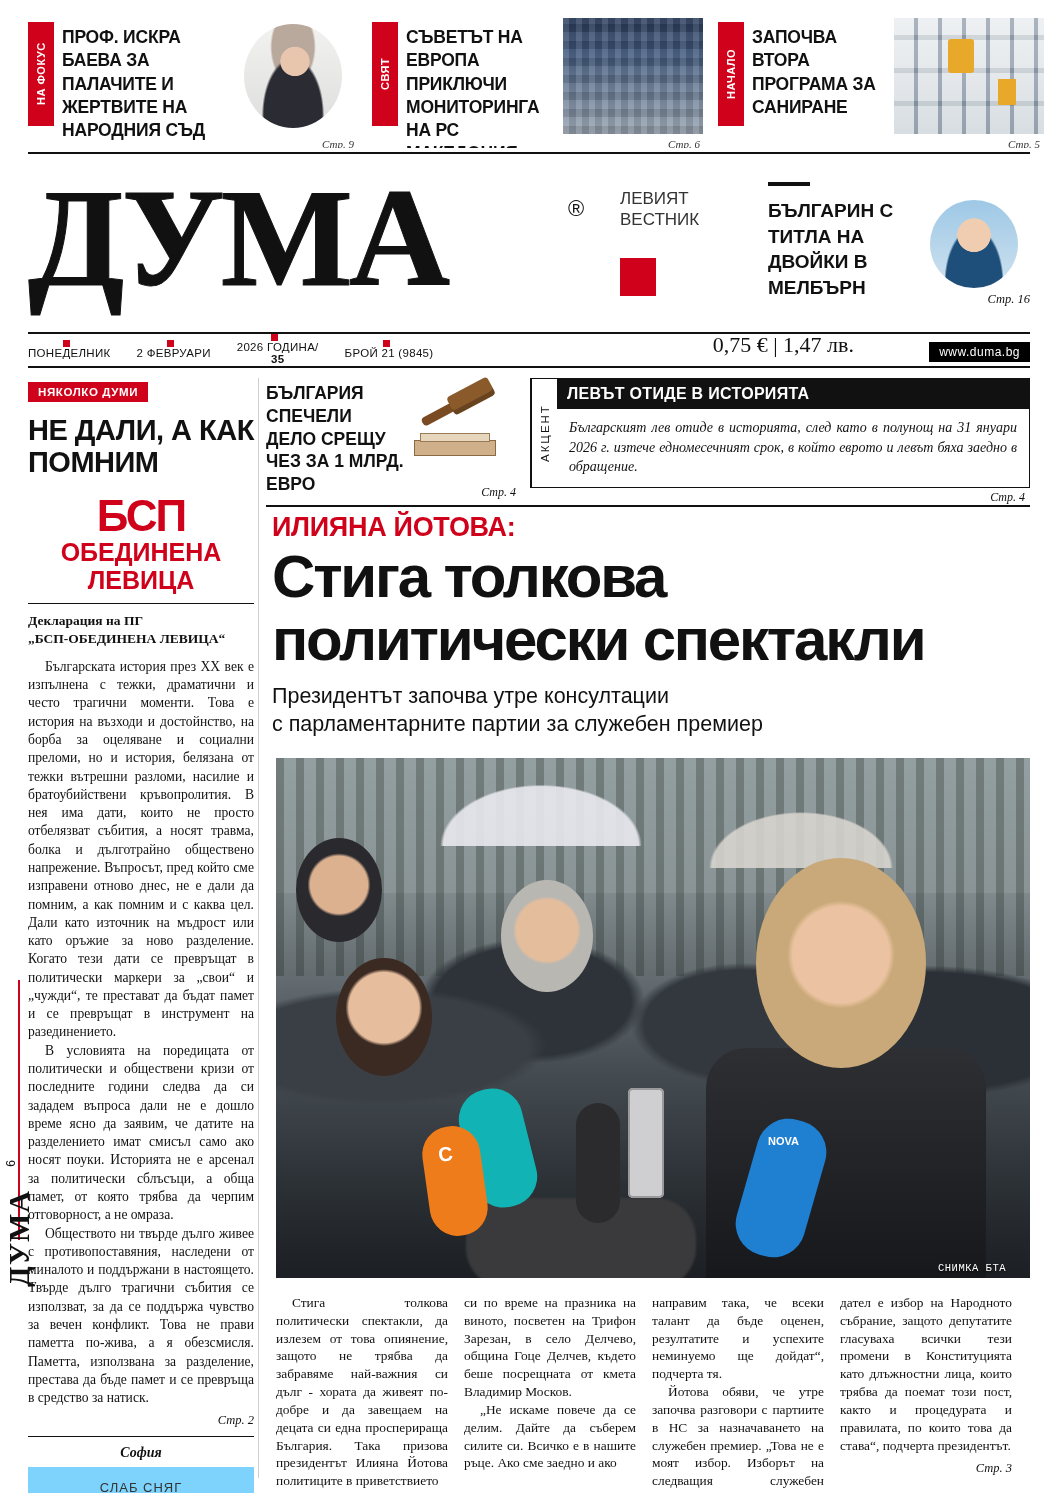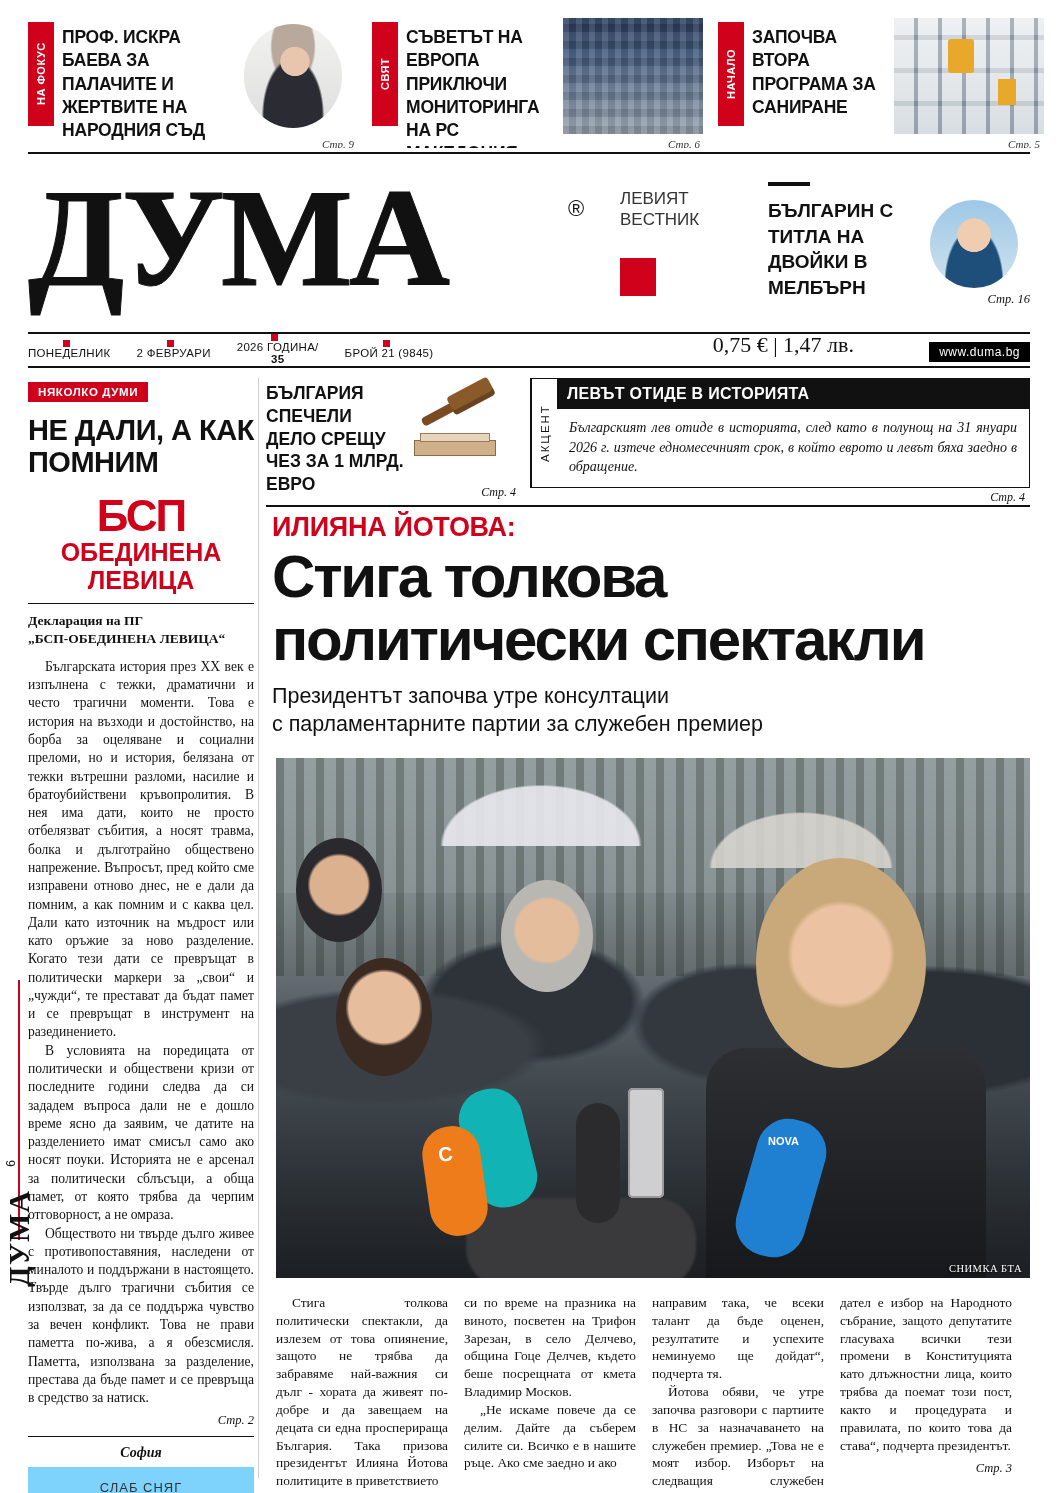--- a/index.html
+++ b/index.html
@@ -340,22 +340,22 @@
   .mic { position:absolute; border-radius: 6px; }
   .mic-teal { left: 190px; top: 330px; width: 64px; height: 120px; background:#12b3b5; transform: rotate(-14deg); border-radius: 30px;}
   .mic-orange { left: 150px; top: 368px; width: 58px; height: 110px; background:#ef7c1a; transform: rotate(-8deg); border-radius: 28px;}
   .mic-orange:after{content:"C"; position:absolute; left:16px; top:16px; color:#fff; font-family:"Liberation Sans",sans-serif; font-weight:bold; font-size:20px;}
   .mic-blue { left: 470px; top: 360px; width: 70px; height: 140px; background:#1f7fd0; transform: rotate(16deg); border-radius: 32px;}
   .mic-blue:after{content:"NOVA"; position:absolute; left:9px; top:18px; color:#fff; font-family:"Liberation Sans",sans-serif; font-weight:bold; font-size:11px; transform: rotate(-16deg);}
   .mic-grey { left: 300px; top: 345px; width: 44px; height: 120px; background:#2b2b2e; border-radius: 22px;}
   .rec { position:absolute; left: 352px; top: 330px; width: 36px; height: 110px; background:#cfcfd2; border-radius:5px; box-shadow: inset 0 0 0 2px #9a9a9d;}
   .fur { position:absolute; left: 190px; top: 440px; width: 230px; height: 90px; background:#3a3a3c; border-radius: 40px; filter: blur(1px);}
   .photo-credit {
-    position: absolute; right: 8px; bottom: 4px; color: #fff;
-    font-family: Liberation Serif, serif; font-size: 10.5px; letter-spacing: .5px;
+    position: absolute; right: 24px; bottom: 4px; color: #fff;
+    font-family: Liberation Mono, monospace; font-size: 10.5px; letter-spacing: .5px;
     text-shadow: 0 1px 2px rgba(0,0,0,.8);
   }
 
   
   .bottom-cols {
     position: absolute; left: 276px; top: 1294px; width: 754px; height: 186px;
     display: flex; gap: 16px;
   }
   .bcol { width: 172px; font-size: 13.4px; line-height: 1.33; text-align: justify; }
   .bcol p { margin: 0; text-indent: 16px; }

